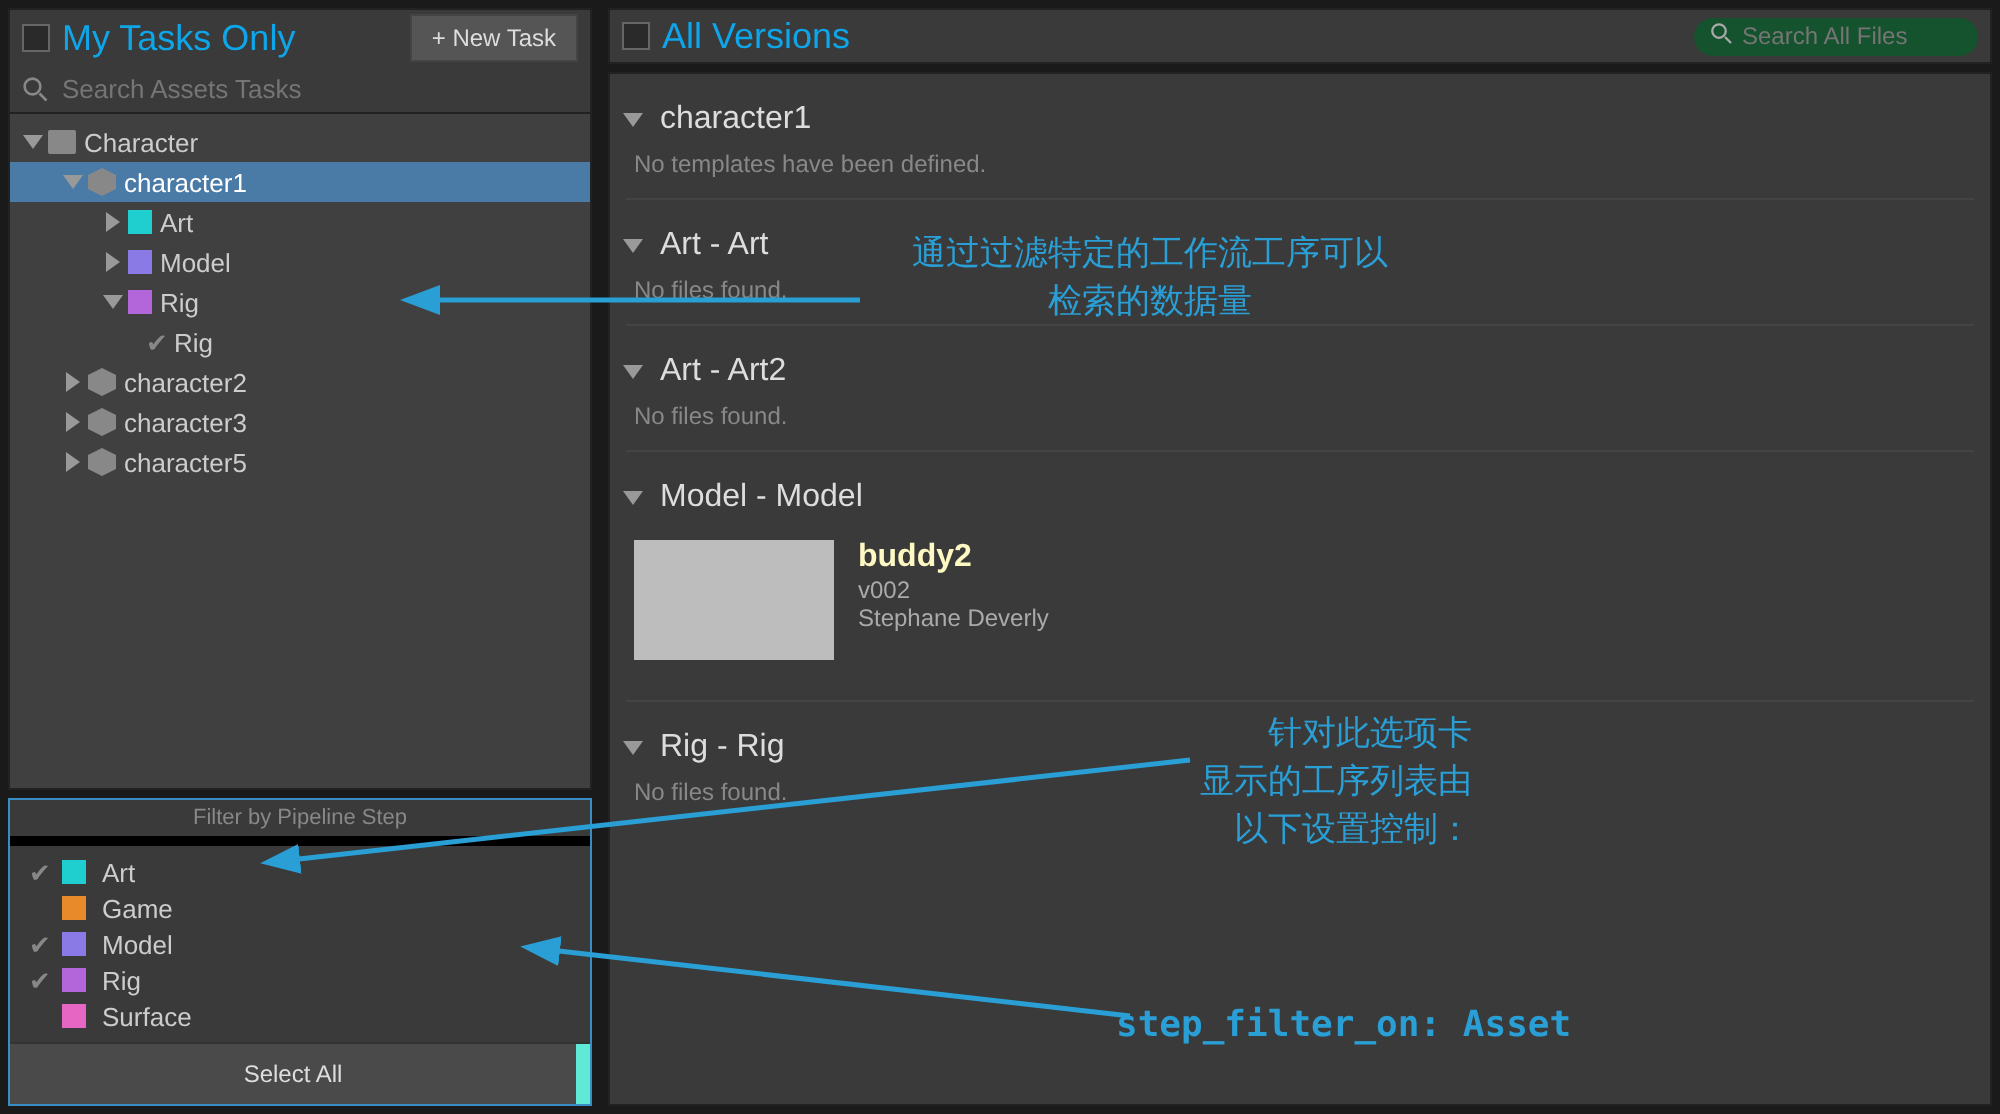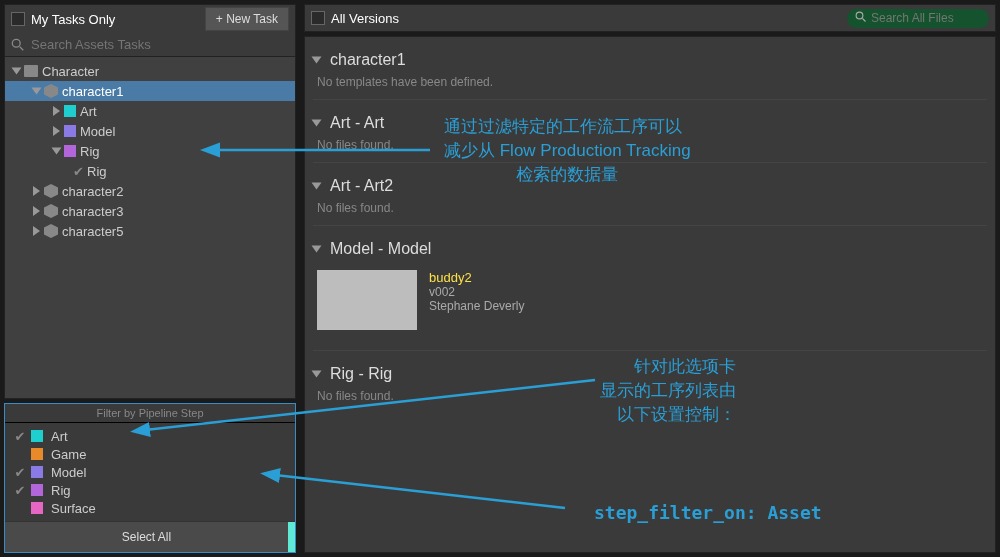--- a/index.html
+++ b/index.html
@@ -3,52 +3,52 @@
 <meta charset="utf-8">
 <style>
 * { margin: 0; padding: 0; box-sizing: border-box; font-family: -apple-system, "Helvetica Neue", Arial, sans-serif; }
 body { background: #1a1a1a; width: 1000px; height: 557px; overflow: hidden; color: #ccc; font-size: 13px; }
 .app { display: flex; height: 100%; }
 .left-panel { width: 300px; display: flex; flex-direction: column; gap: 4px; padding: 4px; }
 .right-panel { flex: 1; display: flex; flex-direction: column; padding: 4px; gap: 4px; position: relative; }
 .box { background: #3a3a3a; border: 1px solid #222; }
 .header-row { display: flex; align-items: center; height: 28px; padding: 0 6px; gap: 6px; }
 .checkbox { width: 14px; height: 14px; border: 1px solid #666; background: #2a2a2a; }
-.label { color: #ffffff; font-size: 13px; }
+.label { color: #0ea5e9; font-size: 18px; }
 .spacer { flex: 1; }
 .btn { background: #555; color: #ddd; border: 1px solid #444; padding: 4px 10px; font-size: 12px; cursor: pointer; }
 .search-row { display: flex; align-items: center; padding: 4px 6px; gap: 6px; border-bottom: 1px solid #222; }
 .search-icon { width: 14px; height: 14px; }
 .search-input { flex: 1; background: transparent; border: none; color: #888; font-size: 13px; outline: none; }
 .tree { flex: 1; overflow: auto; padding: 4px 0; background: #404040; }
 .tree-row { display: flex; align-items: center; height: 20px; padding: 0 4px; cursor: pointer; }
 .tree-row.selected { background: #4a7ba6; color: #fff; }
 .tree-indent { display: inline-block; }
 .disc { width: 0; height: 0; border-top: 5px solid transparent; border-bottom: 5px solid transparent; border-left: 7px solid #999; margin-right: 4px; }
 .disc.open { transform: rotate(90deg); }
 .tree-icon { width: 14px; height: 12px; margin-right: 4px; display: inline-block; }
 .folder-icon { background: #888; border-radius: 1px; }
 .cube-icon { width: 14px; height: 14px; background: #888; clip-path: polygon(50% 0, 100% 25%, 100% 75%, 50% 100%, 0 75%, 0 25%); }
 .color-box { width: 12px; height: 12px; margin-right: 4px; }
 .check { width: 14px; text-align: center; color: #888; }
 .filter-panel { background: #3a3a3a; border: 1px solid #3a8cc4; display: flex; flex-direction: column; }
-.filter-title { text-align: center; color: #888; font-size: 11px; padding: 3px 0; border-bottom: 1px solid #000000; }
+.filter-title { text-align: center; color: #888; font-size: 11px; padding: 3px 0; border-bottom: 5px solid #000000; }
 .filter-list { padding: 4px 8px; }
 .filter-item { display: flex; align-items: center; height: 18px; gap: 4px; }
 .filter-buttons { display: flex; border-top: 1px solid #333; }
 .filter-buttons .btn { flex: 1; text-align: center; background: #4a4a4a; border: none; border-right: 7px solid #5eead4; padding: 8px 0; }
 .right-header { display: flex; align-items: center; height: 28px; padding: 0 6px; gap: 6px; }
 .search-box-right { display: flex; align-items: center; background: #14532d; border-radius: 10px; padding: 2px 8px; gap: 4px; }
 .search-box-right input { background: transparent; border: none; color: #aaa; font-size: 12px; width: 110px; outline: none; }
 .content { flex: 1; background: #3a3a3a; overflow: auto; padding: 6px 8px; }
 .section-head { display: flex; align-items: center; gap: 6px; color: #ddd; font-size: 16px; font-weight: 300; padding: 8px 0 4px; }
 .section-sub { color: #888; font-size: 12px; padding: 2px 0 10px 4px; border-bottom: 1px solid #444; margin-bottom: 6px; }
 .file-row { display: flex; gap: 12px; padding: 8px 4px; }
 .thumb { width: 100px; height: 60px; background: #bdbdbd; display: flex; align-items: center; justify-content: center; font-size: 8px; color: #888; }
-.file-meta .name { color: #fde047; font-weight: 400; font-size: 13px; }
+.file-meta .name { color: #fef9c3; font-weight: 700; font-size: 16px; }
 .file-meta .line { color: #aaa; font-size: 12px; }
 .annotation { position: absolute; color: #2a9fd6; font-size: 17px; font-weight: 500; line-height: 1.4; pointer-events: none; z-index: 10; }
 .annotation.mono { font-family: monospace; font-weight: bold; font-size: 18px; }
 svg.arrow { position: absolute; z-index: 9; pointer-events: none; }
 </style>
 </head>
 <body>
 
 <div class="app">
   <div class="left-panel">
@@ -208,31 +208,30 @@
 
       <div class="section-head">
           <span class="disc open"></span>
           <span>Rig - Rig</span>
         </div>
       <div class="section-sub" style="border:none">No files found.</div>
     </div>
   </div>
 </div>
 
-<div class="annotation" style="left:444px;top:115px">
+<div class="annotation" style="left:456px;top:115px">
   <div>通过过滤特定的工作流工序可以</div>
-  <div>减少从 Flow Production Tracking</div>
   <div style="text-align:center">检索的数据量</div>
 </div>
 <div class="annotation" style="left:600px;top:355px;text-align:right">
   <div>针对此选项卡</div>
   <div>显示的工序列表由</div>
   <div>以下设置控制：</div>
 </div>
-<div class="annotation mono" style="left:594px;top:500px">step_filter_on: Asset</div>
+<div class="annotation mono" style="left:558px;top:500px">step_filter_on: Asset</div>
 
 <svg class="arrow" style="left:0;top:0" width="1000" height="557">
   <defs>
       <marker id="ah" markerWidth="10" markerHeight="10" refX="2" refY="3" orient="auto">
         <path d="M0,0 L0,6 L8,3 z" fill="#2a9fd6"></path>
       </marker>
     </defs>
   <line x1="430" y1="150" x2="215" y2="150" stroke="#2a9fd6" stroke-width="2.5" marker-end="url(#ah)"></line>
   <line x1="595" y1="380" x2="145" y2="430" stroke="#2a9fd6" stroke-width="2.5" marker-end="url(#ah)"></line>
   <line x1="565" y1="508" x2="275" y2="475" stroke="#2a9fd6" stroke-width="2.5" marker-end="url(#ah)"></line>

